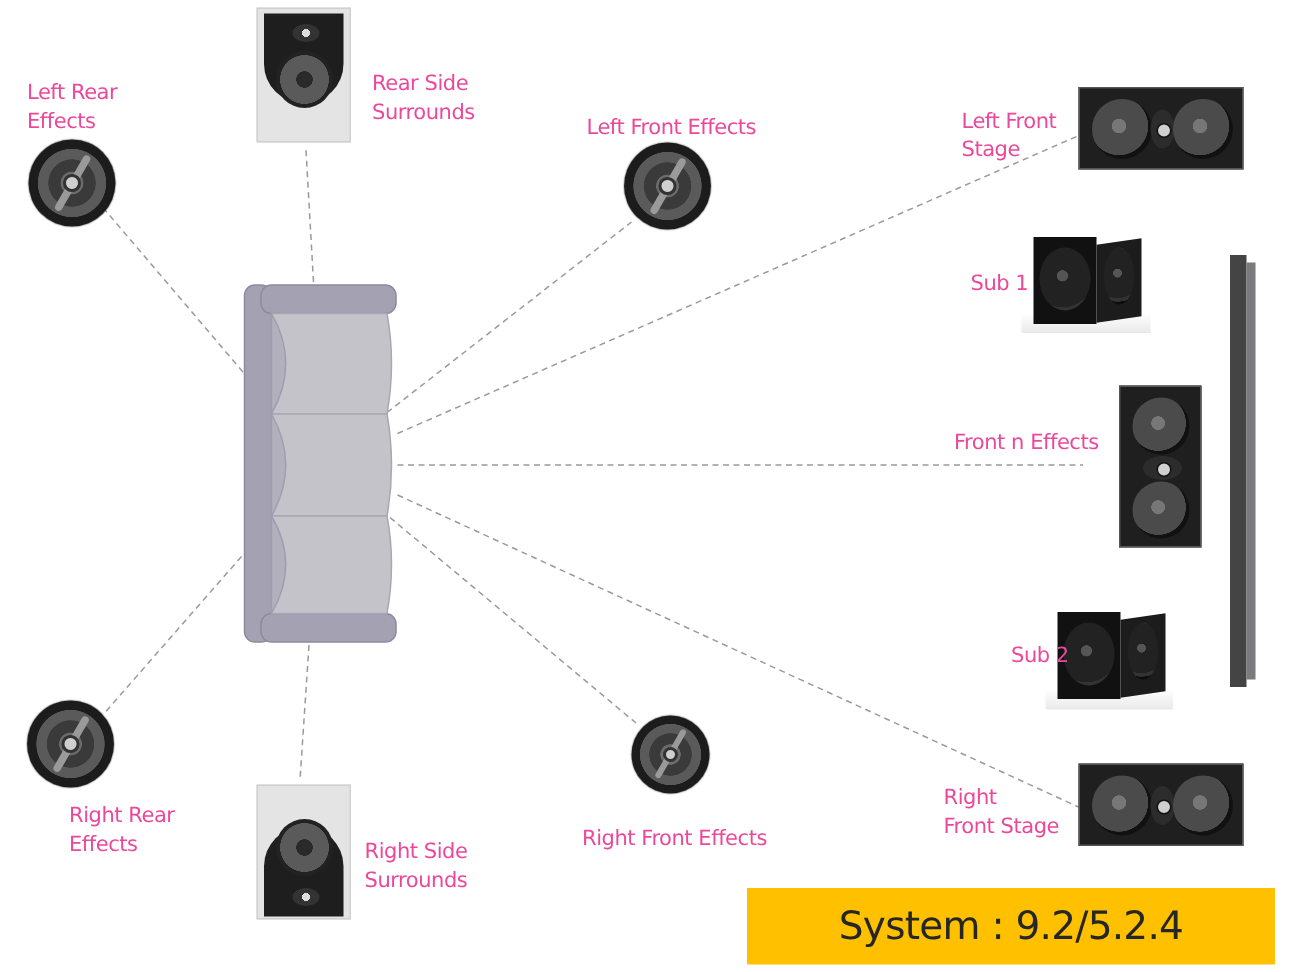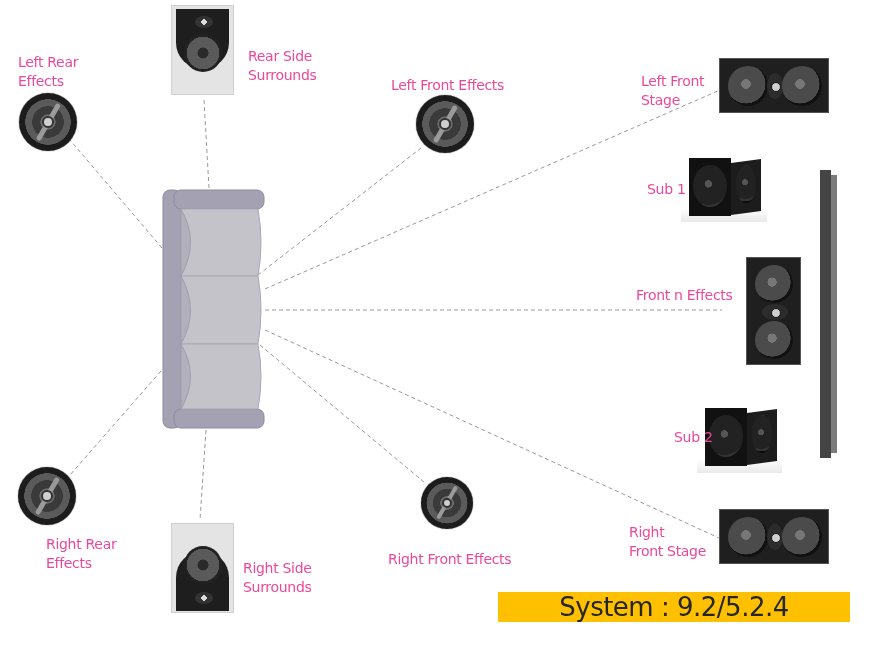--- a/index.html
+++ b/index.html
@@ -27,21 +27,21 @@
   .lcr .t::after { content:""; position:absolute; left:50%; top:50%; width:8px; height:8px; margin:-4px 0 0 -4px;
                    border-radius:50%; background:#cfcfcf; border:1px solid #111; }
   .sub { background:linear-gradient(180deg,#ffffff 0 80%, #e9e9e9 100%); }
   .sub .front { position:absolute; background:#111; }
   .sub .side { position:absolute; background:#1c1c1c; transform:skewY(-8deg); }
   .sub .cone { position:absolute; border-radius:50%;
                background:radial-gradient(circle at 45% 45%, #555 0 12%, #222 13% 70%, #333 71% 80%, #0c0c0c 81% 100%); }
   .tv-front { position:absolute; background:#444444; }
   .tv-side { position:absolute; background:#7b7b7d; }
   .sofa { position:absolute; }
-  .badge { position:absolute; left:498px; top:592px; width:352px; height:30px; background:#ffc000;
+  .badge { position:absolute; left:498px; top:592px; width:352px; height:51px; background:#ffc000;
            display:flex; align-items:center; justify-content:center; }
   .badge span { font-family:"DejaVu Sans", sans-serif; font-size:26px; color:#262626; letter-spacing:-0.5px; }
 </style>
 </head>
 <body>
 
 <svg id="lines" width="871" height="648">
   <g stroke="#9a9a9a" stroke-width="1" stroke-dasharray="4,3" fill="none">
     <line x1="162" y1="248" x2="70" y2="140"></line>
     <line x1="209" y1="188" x2="204" y2="100"></line>

